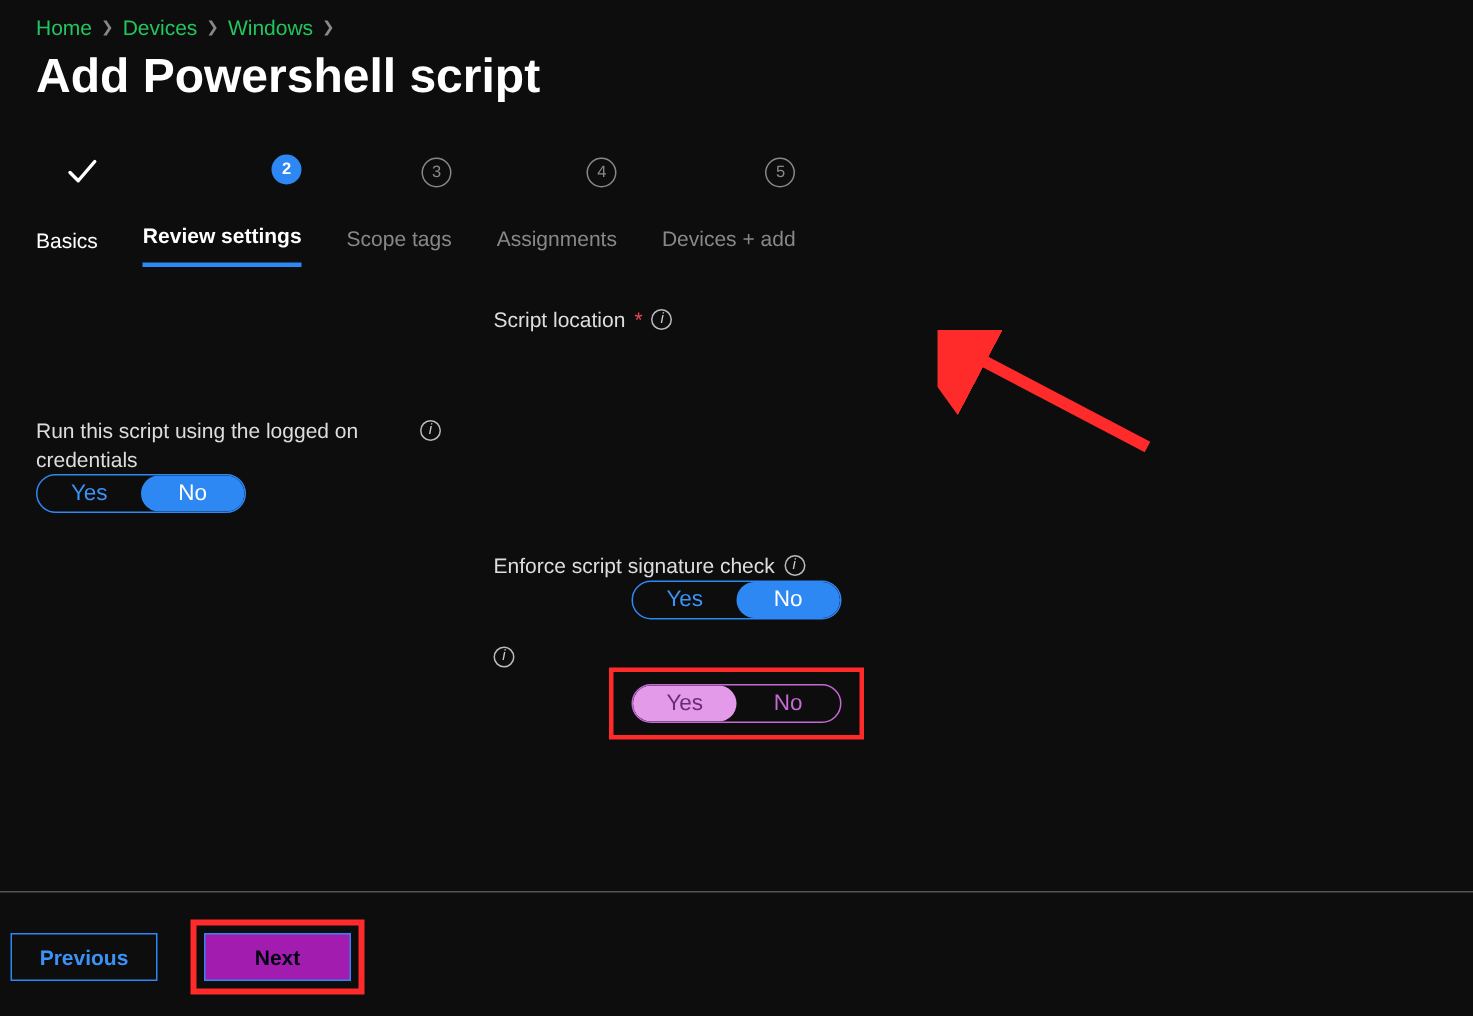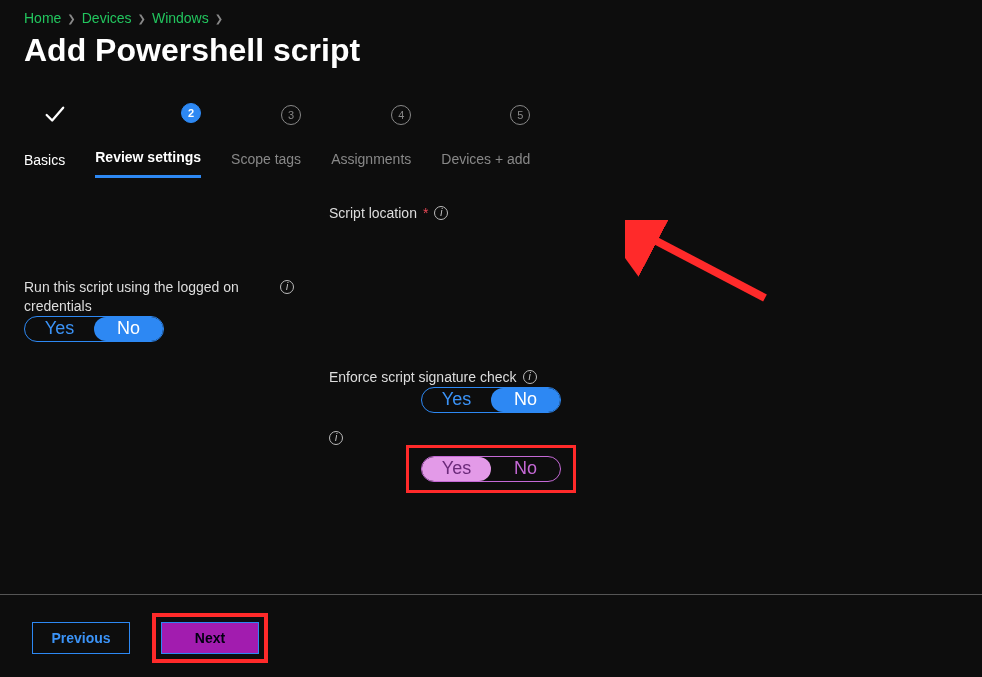--- a/index.html
+++ b/index.html
@@ -108,21 +108,21 @@
     display: inline-flex;
     border: 1px solid #2d88f3;
     border-radius: 18px;
     overflow: hidden;
     height: 26px;
     min-width: 140px;
   }
   .toggle .opt {
     flex: 1;
     display: flex; align-items: center; justify-content: center;
-    font-size: 18px;
+    font-size: 15px;
     padding: 0 8px;
     color: #3b93f7;
     cursor: pointer;
     border-radius: 18px;
     background: transparent;
   }
   .toggle .opt.selected {
     background: #2d88f3;
     color: #fff;
   }
@@ -132,21 +132,21 @@
   .toggle.magenta .opt.selected { background: #e39ae8; color: #6b2a7a; }
   .annot-box {
     border: 3px solid #ff2a2a;
     padding: 8px 12px;
     display: inline-flex;
   }
   .footer {
     position: absolute;
     bottom: 0; left: 0; right: 0;
     border-top: 1px solid #555;
-    padding: 18px 32px 14px;
+    padding: 18px 7px 14px;
     display: flex;
     gap: 22px;
     align-items: center;
   }
   .btn {
     min-width: 98px;
     height: 32px;
     display: inline-flex;
     align-items: center; justify-content: center;
     font-size: 14px;

